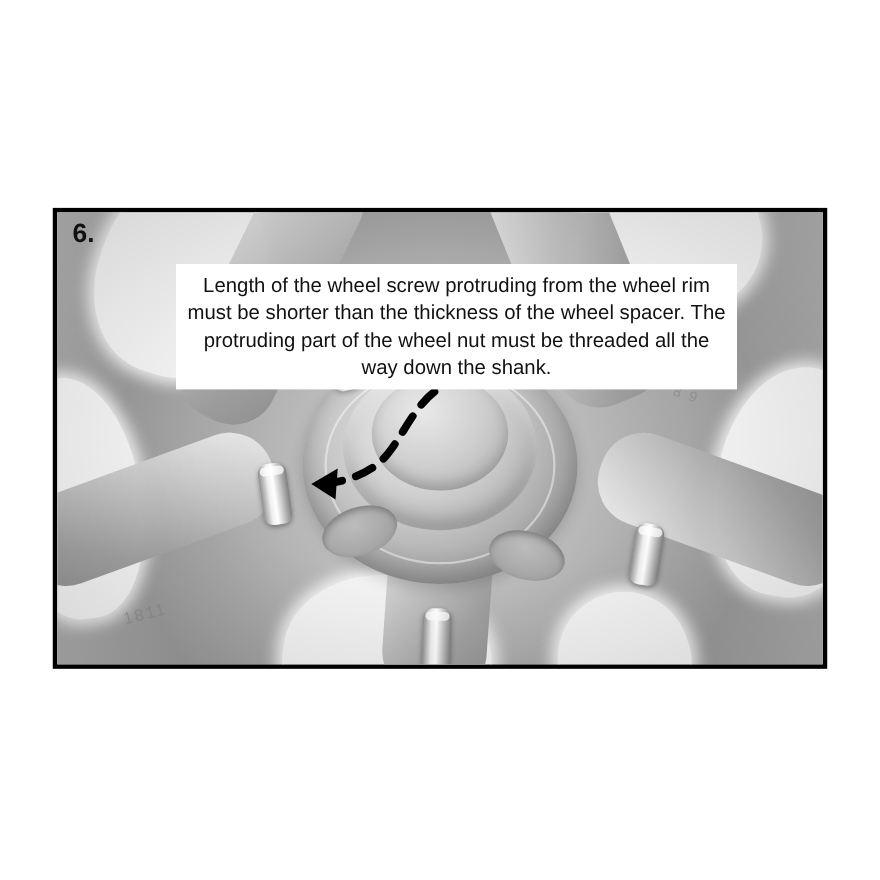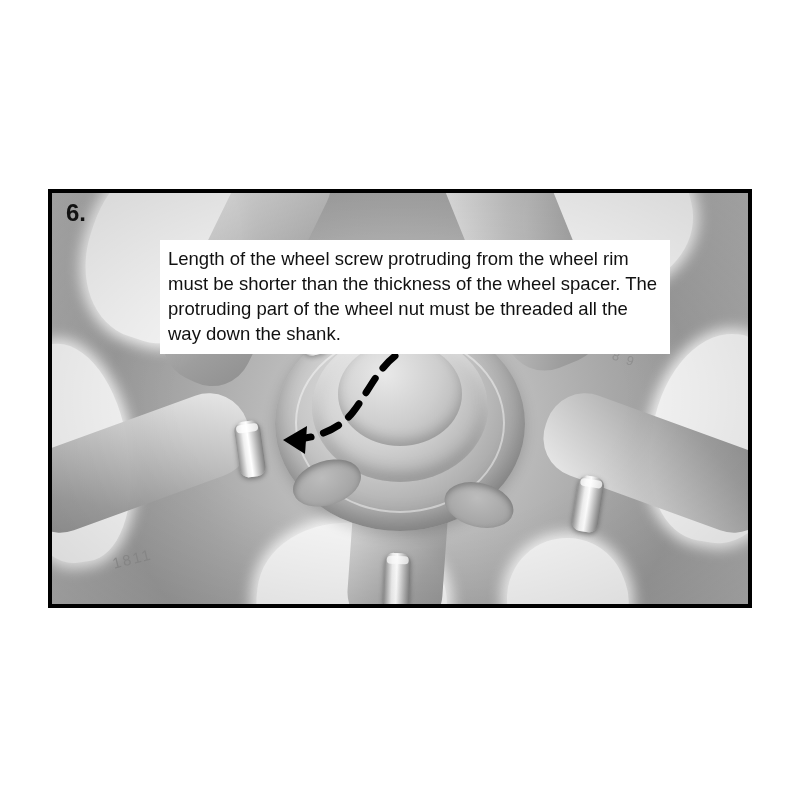--- a/index.html
+++ b/index.html
@@ -170,20 +170,21 @@
 
   
   #caption-box {
     position: absolute;
     left: 108px;
     top: 47px;
     width: 510px;
     background: #ffffff;
     padding: 6px 8px 8px 8px;
     box-sizing: border-box;
+    text-align: center;
     font-size: 18.5px;
     line-height: 25px;
     color: #111111;
     font-family: "Liberation Sans", sans-serif;
   }
   #caption-box p { margin: 0; }
 
   
   #annotation-arrow {
     position: absolute;

